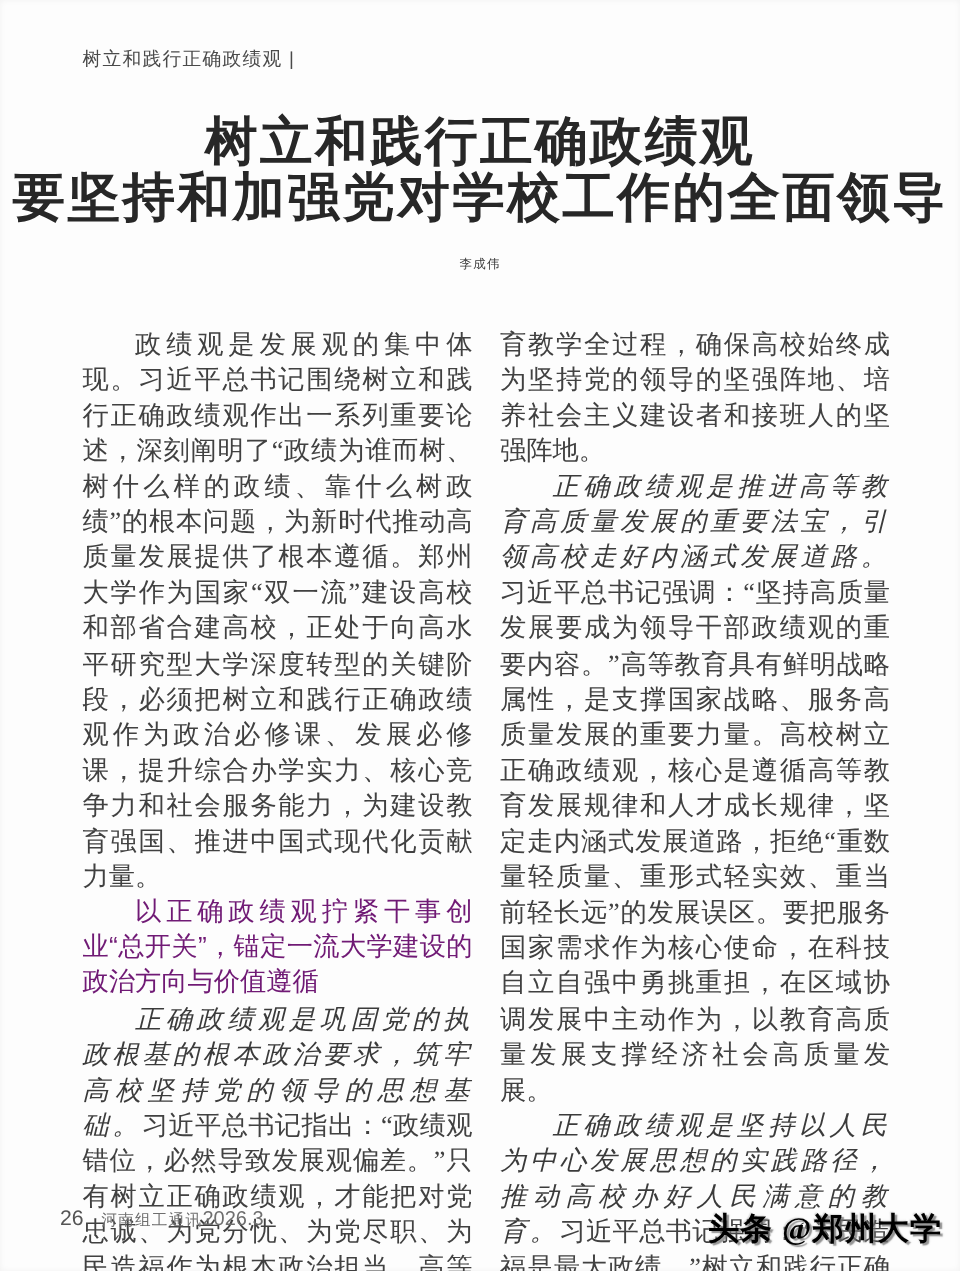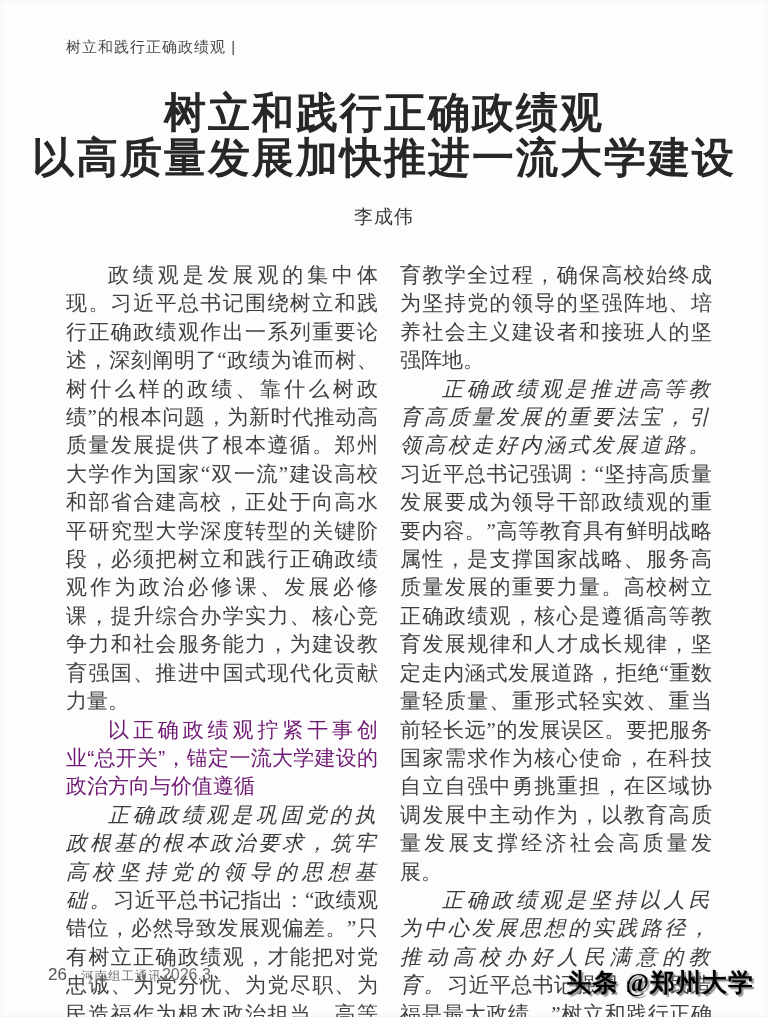--- a/index.html
+++ b/index.html
@@ -35,21 +35,21 @@
     line-height: 45px;
     letter-spacing: 2px;
     color: #272727;
   }
   .author {
     position: absolute;
     left: 0;
     top: 204px;
     width: 100%;
     text-align: center;
-    font-size: 19px;
+    font-size: 10px;
     letter-spacing: 1px;
     color: #3a3a3a;
   }
   .columns {
     position: absolute;
     left: 66px;
     top: 261px;
     width: 646px;
     display: flex;
     gap: 22px;
@@ -111,21 +111,21 @@
 <body>
 
 <div class="page">
 
   <div class="running-head">
     <span>树立和践行正确政绩观 |</span>
   </div>
 
   <div class="title">
     <div>树立和践行正确政绩观</div>
-    <div>以高质量发展加快推进一流大学建设</div>
+    <div>要坚持和加强党对学校工作的全面领导</div>
   </div>
 
   <div class="author">李成伟</div>
 
   <div class="columns">
     <div class="col">
       <p class="indent">政绩观是发展观的集中体现。习近平总书记围绕树立和践行正确政绩观作出一系列重要论述，深刻阐明了“政绩为谁而树、树什么样的政绩、靠什么树政绩”的根本问题，为新时代推动高质量发展提供了根本遵循。郑州大学作为国家“双一流”建设高校和部省合建高校，正处于向高水平研究型大学深度转型的关键阶段，必须把树立和践行正确政绩观作为政治必修课、发展必修课，提升综合办学实力、核心竞争力和社会服务能力，为建设教育强国、推进中国式现代化贡献力量。</p>
       <p class="subhead">以正确政绩观拧紧干事创业“总开关”，锚定一流大学建设的政治方向与价值遵循</p>
       <p class="indent"><span class="kai">正确政绩观是巩固党的执政根基的根本政治要求，筑牢高校坚持党的领导的思想基础。</span><span>习近平总书记指出：“政绩观错位，必然导致发展观偏差。”只有树立正确政绩观，才能把对党忠诚、为党分忧、为党尽职、为民造福作为根本政治担当。高等教育具有鲜明政治属性，直接关系培养什么人、怎样培养人、为谁培养人的根本问题，必须将政治标准摆在首位。要坚持和加强党对学校工作的全面领导，把党的领导融入立德树人、学科建设、科研创新、社会服务各环节，把思想政治工作贯穿教</span></p>
     </div>

